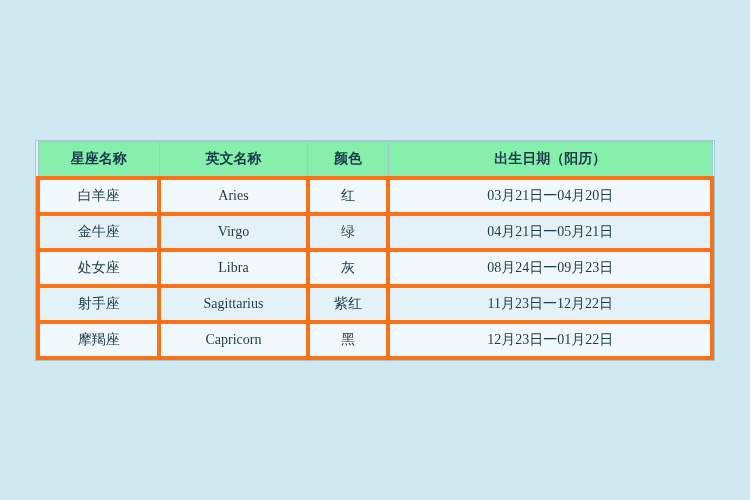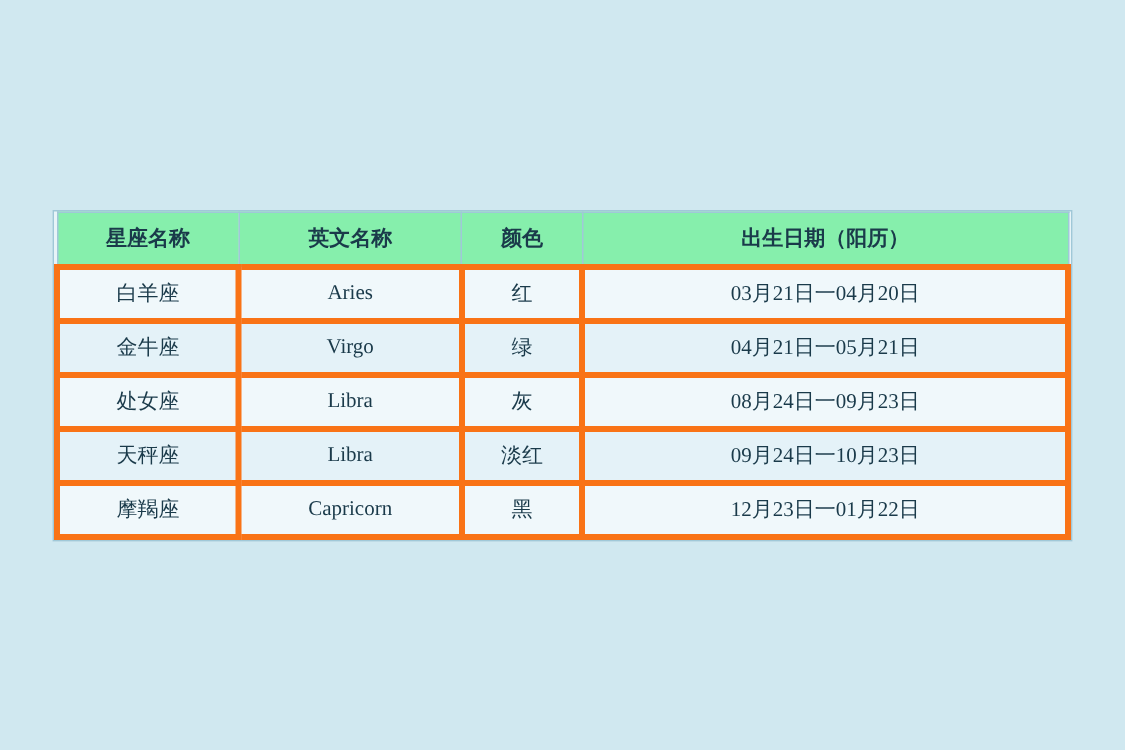--- a/index.html
+++ b/index.html
@@ -90,24 +90,24 @@
           <td>绿</td>
           <td>04月21日一05月21日</td>
         </tr>
         <tr>
           <td>处女座</td>
           <td>Libra</td>
           <td>灰</td>
           <td>08月24日一09月23日</td>
         </tr>
         <tr>
-          <td>天秤座</td>
-          <td>Libra</td>
-          <td>淡红</td>
-          <td>09月24日一10月23日</td>
+          <td>射手座</td>
+          <td>Sagittarius</td>
+          <td>紫红</td>
+          <td>11月23日一12月22日</td>
         </tr>
         <tr>
           <td>摩羯座</td>
           <td>Capricorn</td>
           <td>黑</td>
           <td>12月23日一01月22日</td>
         </tr>
       </tbody>
   </table>
 </div>

